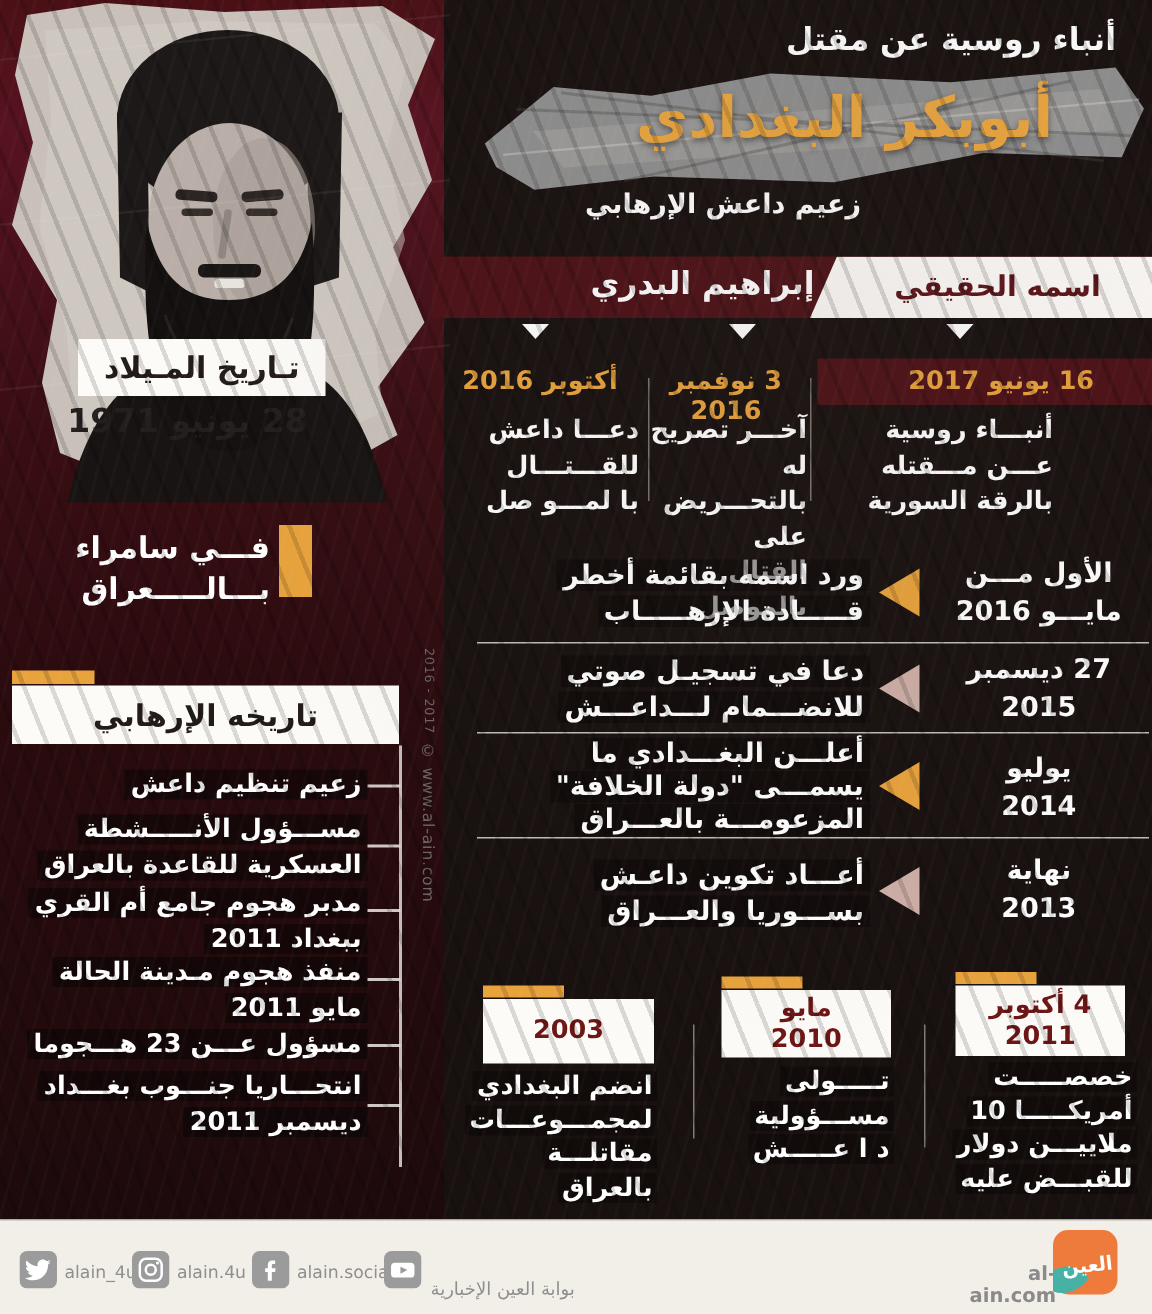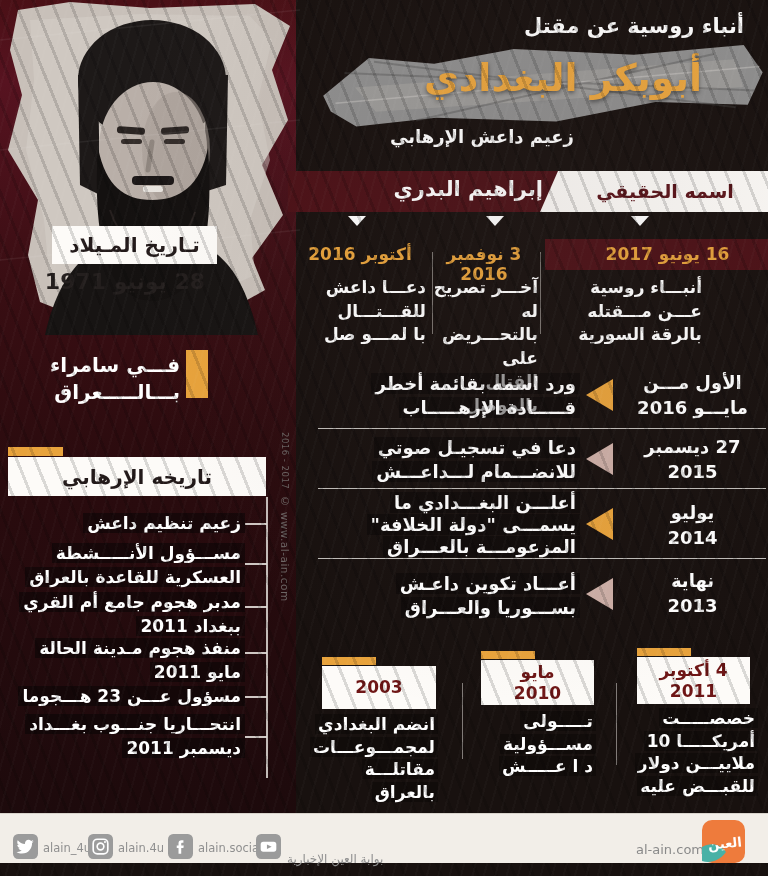--- a/index.html
+++ b/index.html
@@ -58,24 +58,24 @@
   .arrow-yellow{border-right:27px solid #e8a33c;}
   .arrow-pink{border-right:27px solid #cdafa7;}
   
   .byear-bar{position:absolute;width:54px;height:8px;background:#e8a33c;}
   .byear-box{position:absolute;width:113px;background:#fdfbf8;display:flex;align-items:center;justify-content:center;
     color:#6e1515;font-size:17px;line-height:21px;text-align:center;white-space:pre-line;}
   .bdesc{position:absolute;text-align:right;color:#fff;font-size:17px;line-height:22.5px;white-space:pre-line;}
   .bdesc span{background:rgba(5,3,3,.35);padding:0 3px;-webkit-box-decoration-break:clone;box-decoration-break:clone;}
   .bdiv{position:absolute;width:1px;background:rgba(200,195,190,.6);}
   
-  .footer{position:absolute;left:0;top:813px;width:768px;height:50px;background:#f2eee8;border-top:1px solid #d8d3cb;padding-left:30px;}
+  .footer{position:absolute;left:0;top:813px;width:768px;height:63px;background:#f2eee8;border-top:1px solid #d8d3cb;padding-left:30px;}
   .sicon{position:absolute;top:20px;width:25px;height:25px;}
   .slabel{position:absolute;top:27px;color:#8f8f8f;font-size:11.5px;font-weight:400;white-space:nowrap;}
-  .site-url{position:absolute;left:628px;top:28px;width:76px;text-align:right;color:#8a8a8a;font-size:13px;font-weight:400;}
+  .site-url{position:absolute;left:628px;top:28px;width:76px;text-align:right;color:#8a8a8a;font-size:13px;font-weight:700;}
   .logo{position:absolute;left:701px;top:5px;}
 </style>
 </head>
 <body>
 
 <div id="stage" dir="rtl">
 
   <div class="left-bg"></div>
 
   <svg class="photo-svg" width="300" height="335" viewBox="0 0 300 335">

